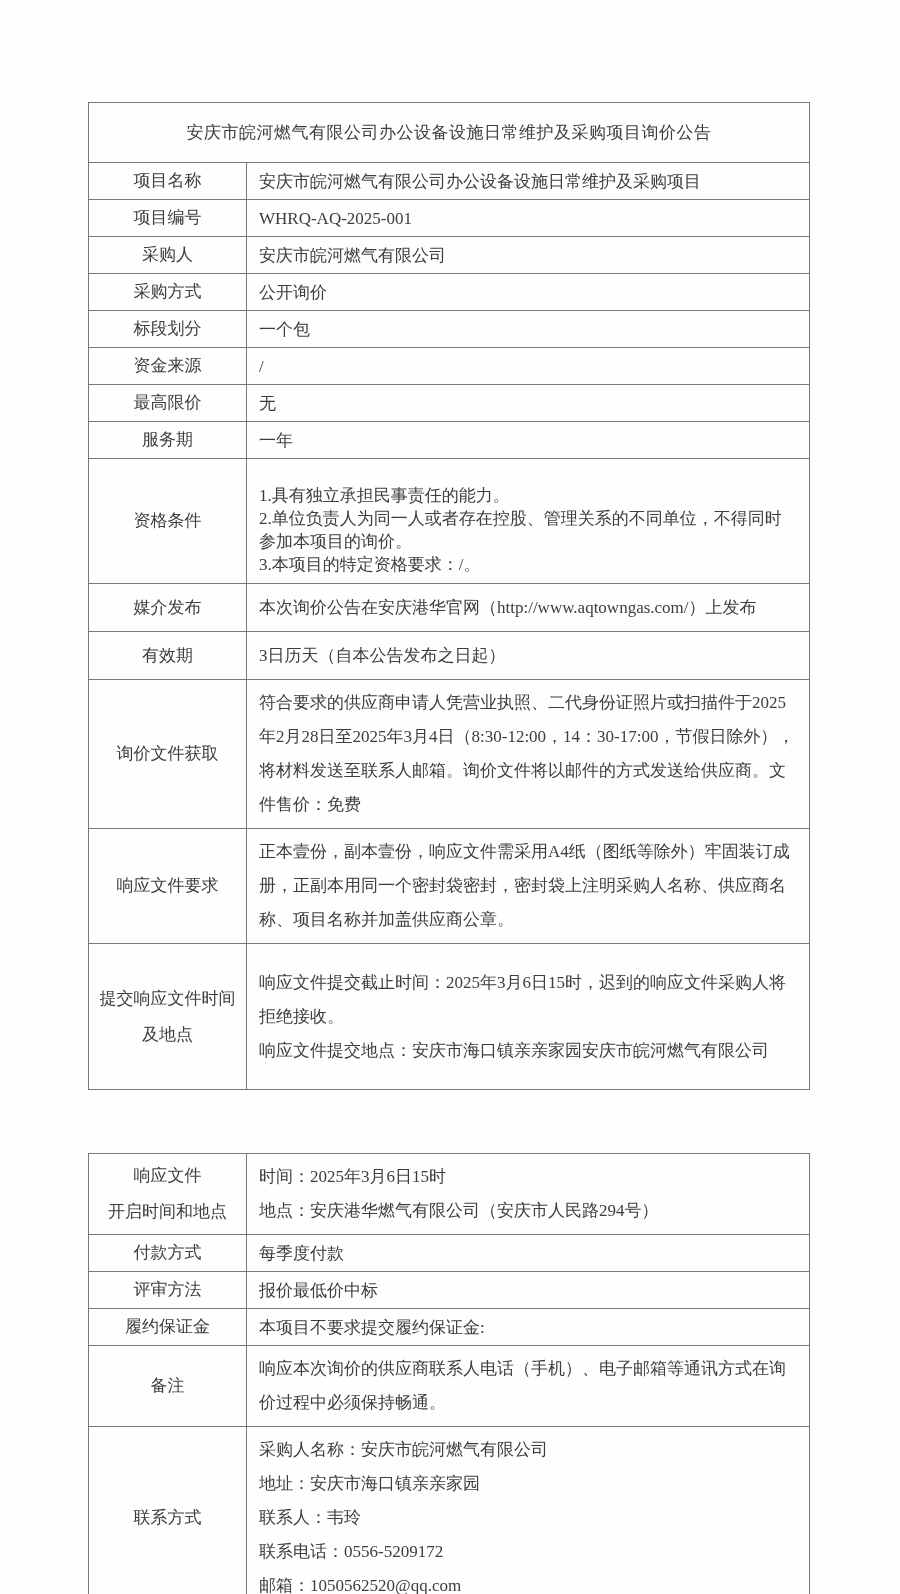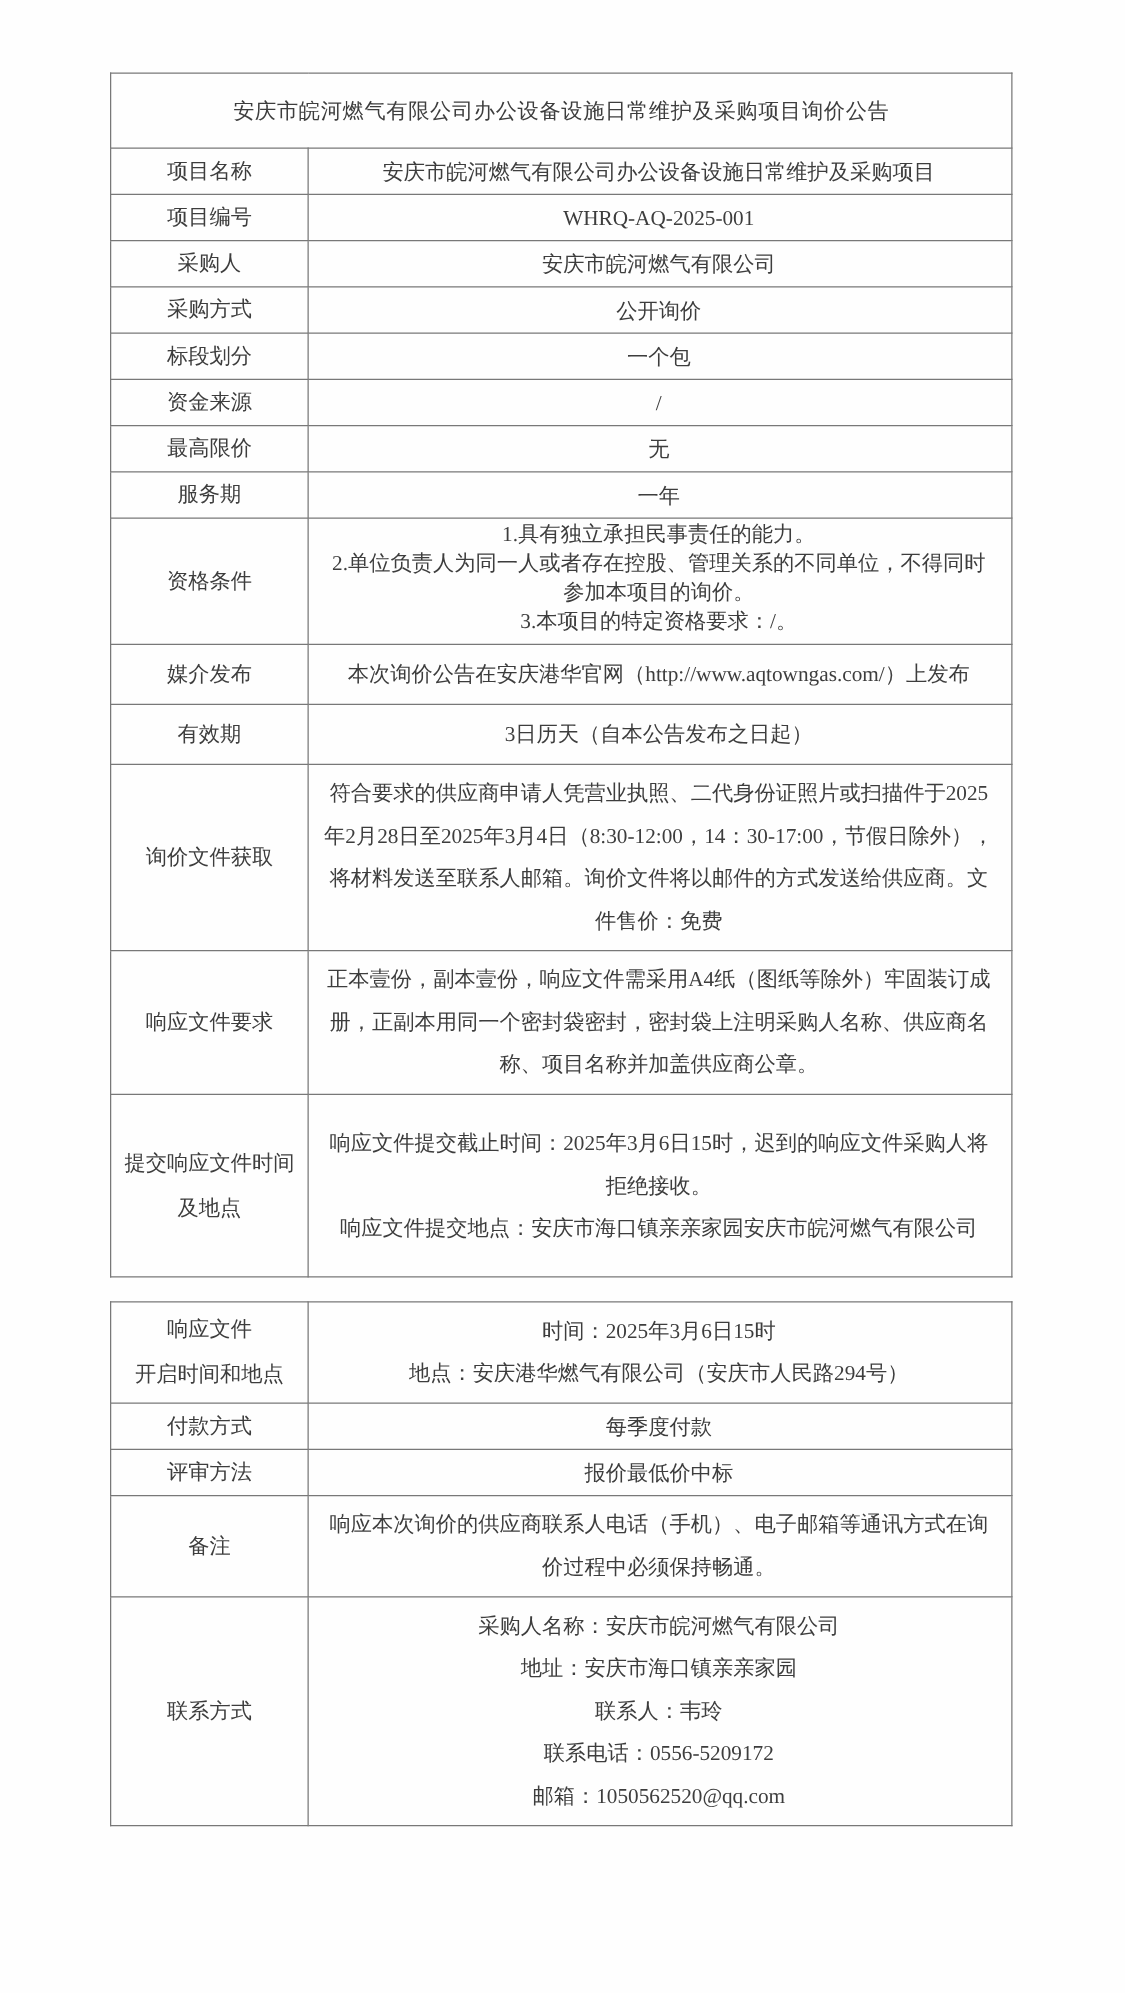--- a/index.html
+++ b/index.html
@@ -15,20 +15,21 @@
     background: #fefefe;
     box-sizing: border-box;
     padding-top: 58px;
     padding-left: 88px;
   }
   table.doc {
     border-collapse: collapse;
     table-layout: fixed;
     width: 722px;
     background: #fefefe;
+    margin-top: 44px;
   }
   table.doc td {
     border: 1px solid #787878;
     font-size: 17px;
     color: #3d3d3d;
     vertical-align: middle;
     white-space: pre-line;
     word-break: break-word;
     box-sizing: border-box;
   }
@@ -40,27 +41,27 @@
     color: #454545;
     white-space: normal;
   }
   td.lc {
     text-align: center;
     padding: 4px 6px;
     line-height: 24px;
   }
   td.lc.lloose { line-height: 36px; text-align: center; }
   td.vc {
-    text-align: center;
+    text-align: left;
     padding: 6px 14px 6px 12px;
     line-height: 23px;
   }
   tr.single td { height: 37px; }
   tr.tall td { height: 48px; }
-  tr.tight td.vc { line-height: 23px; padding-top: 1px; padding-bottom: 7px; }
+  tr.tight td.vc { line-height: 23px; padding-top: 25px; padding-bottom: 7px; }
   tr.loose td.vc { line-height: 34px; }
   td.vc.vmin { height: 146px; }
   .tables-gap { height: 19px; }
 </style>
 </head>
 <body>
 
 <div class="page">
 
   <table class="doc">
@@ -149,20 +150,24 @@
 地点：安庆港华燃气有限公司（安庆市人民路294号）</td>
       </tr>
       <tr class="single">
         <td class="lc">付款方式</td>
         <td class="vc">每季度付款</td>
       </tr>
       <tr class="single">
         <td class="lc">评审方法</td>
         <td class="vc">报价最低价中标</td>
       </tr>
+      <tr class="single">
+        <td class="lc">履约保证金</td>
+        <td class="vc">本项目不要求提交履约保证金:</td>
+      </tr>
       <tr class="loose">
         <td class="lc">备注</td>
         <td class="vc">响应本次询价的供应商联系人电话（手机）、电子邮箱等通讯方式在询价过程中必须保持畅通。</td>
       </tr>
       <tr class="loose">
         <td class="lc">联系方式</td>
         <td class="vc">采购人名称：安庆市皖河燃气有限公司
 地址：安庆市海口镇亲亲家园
 联系人：韦玲
 联系电话：0556-5209172

